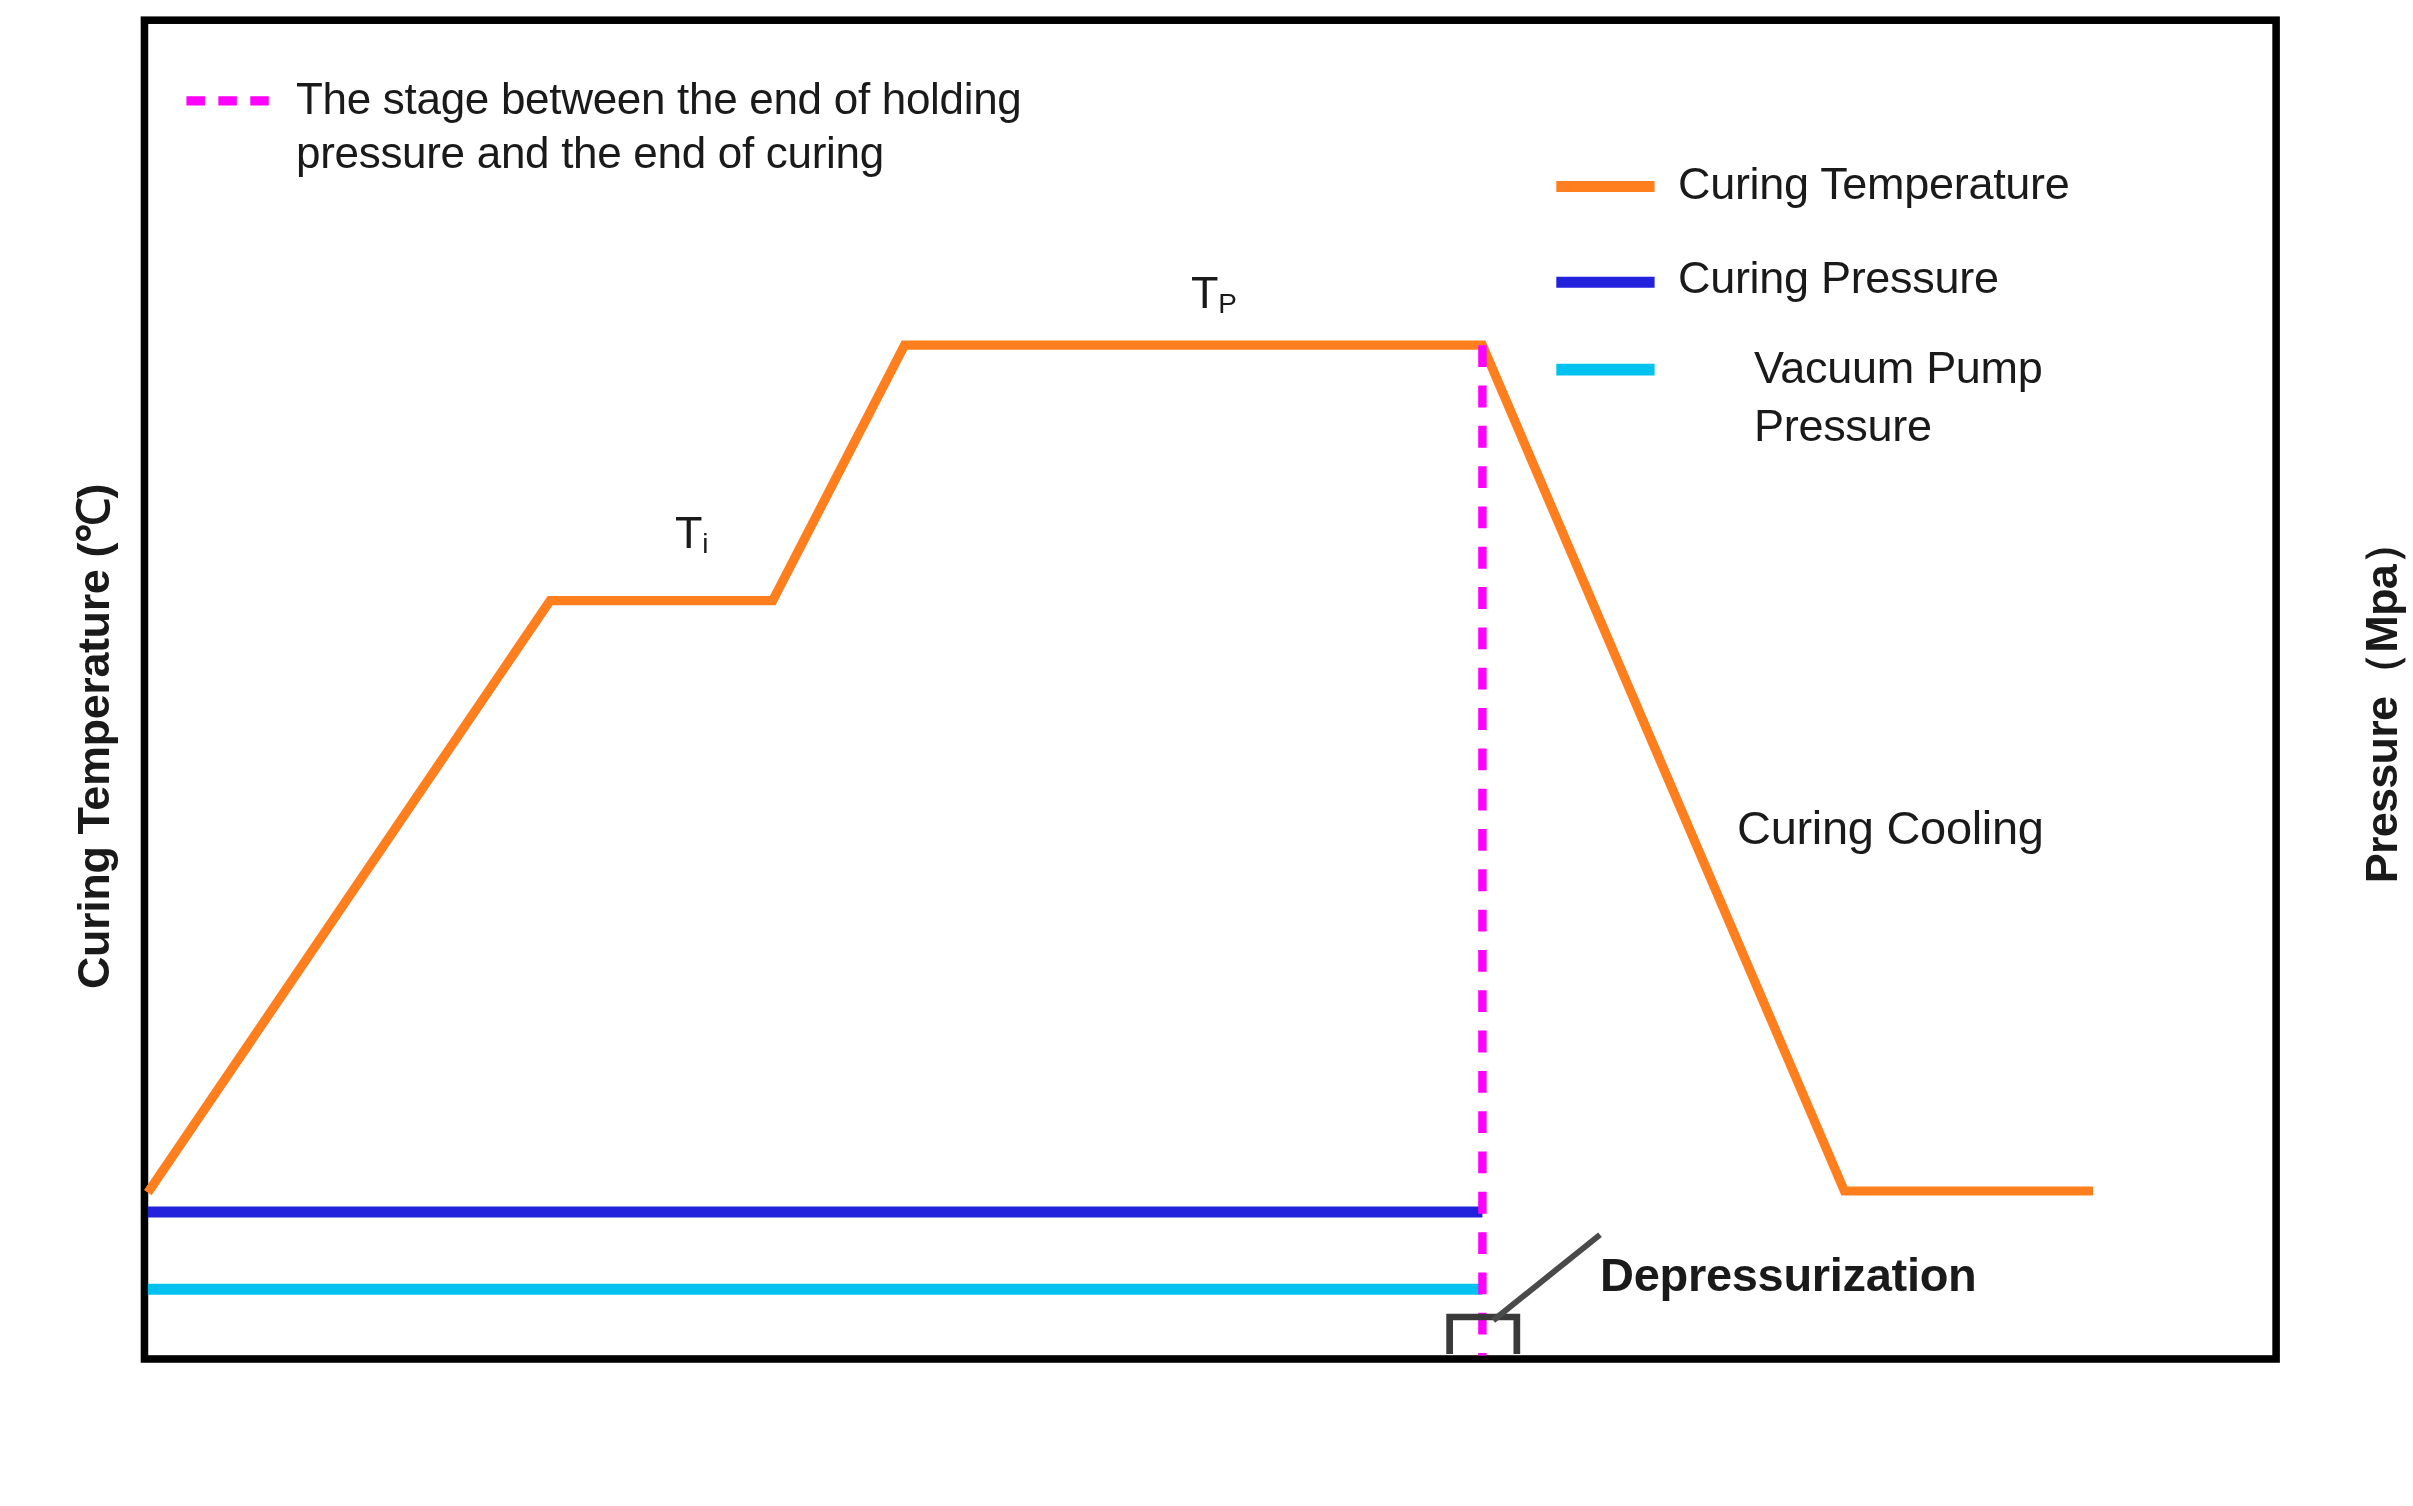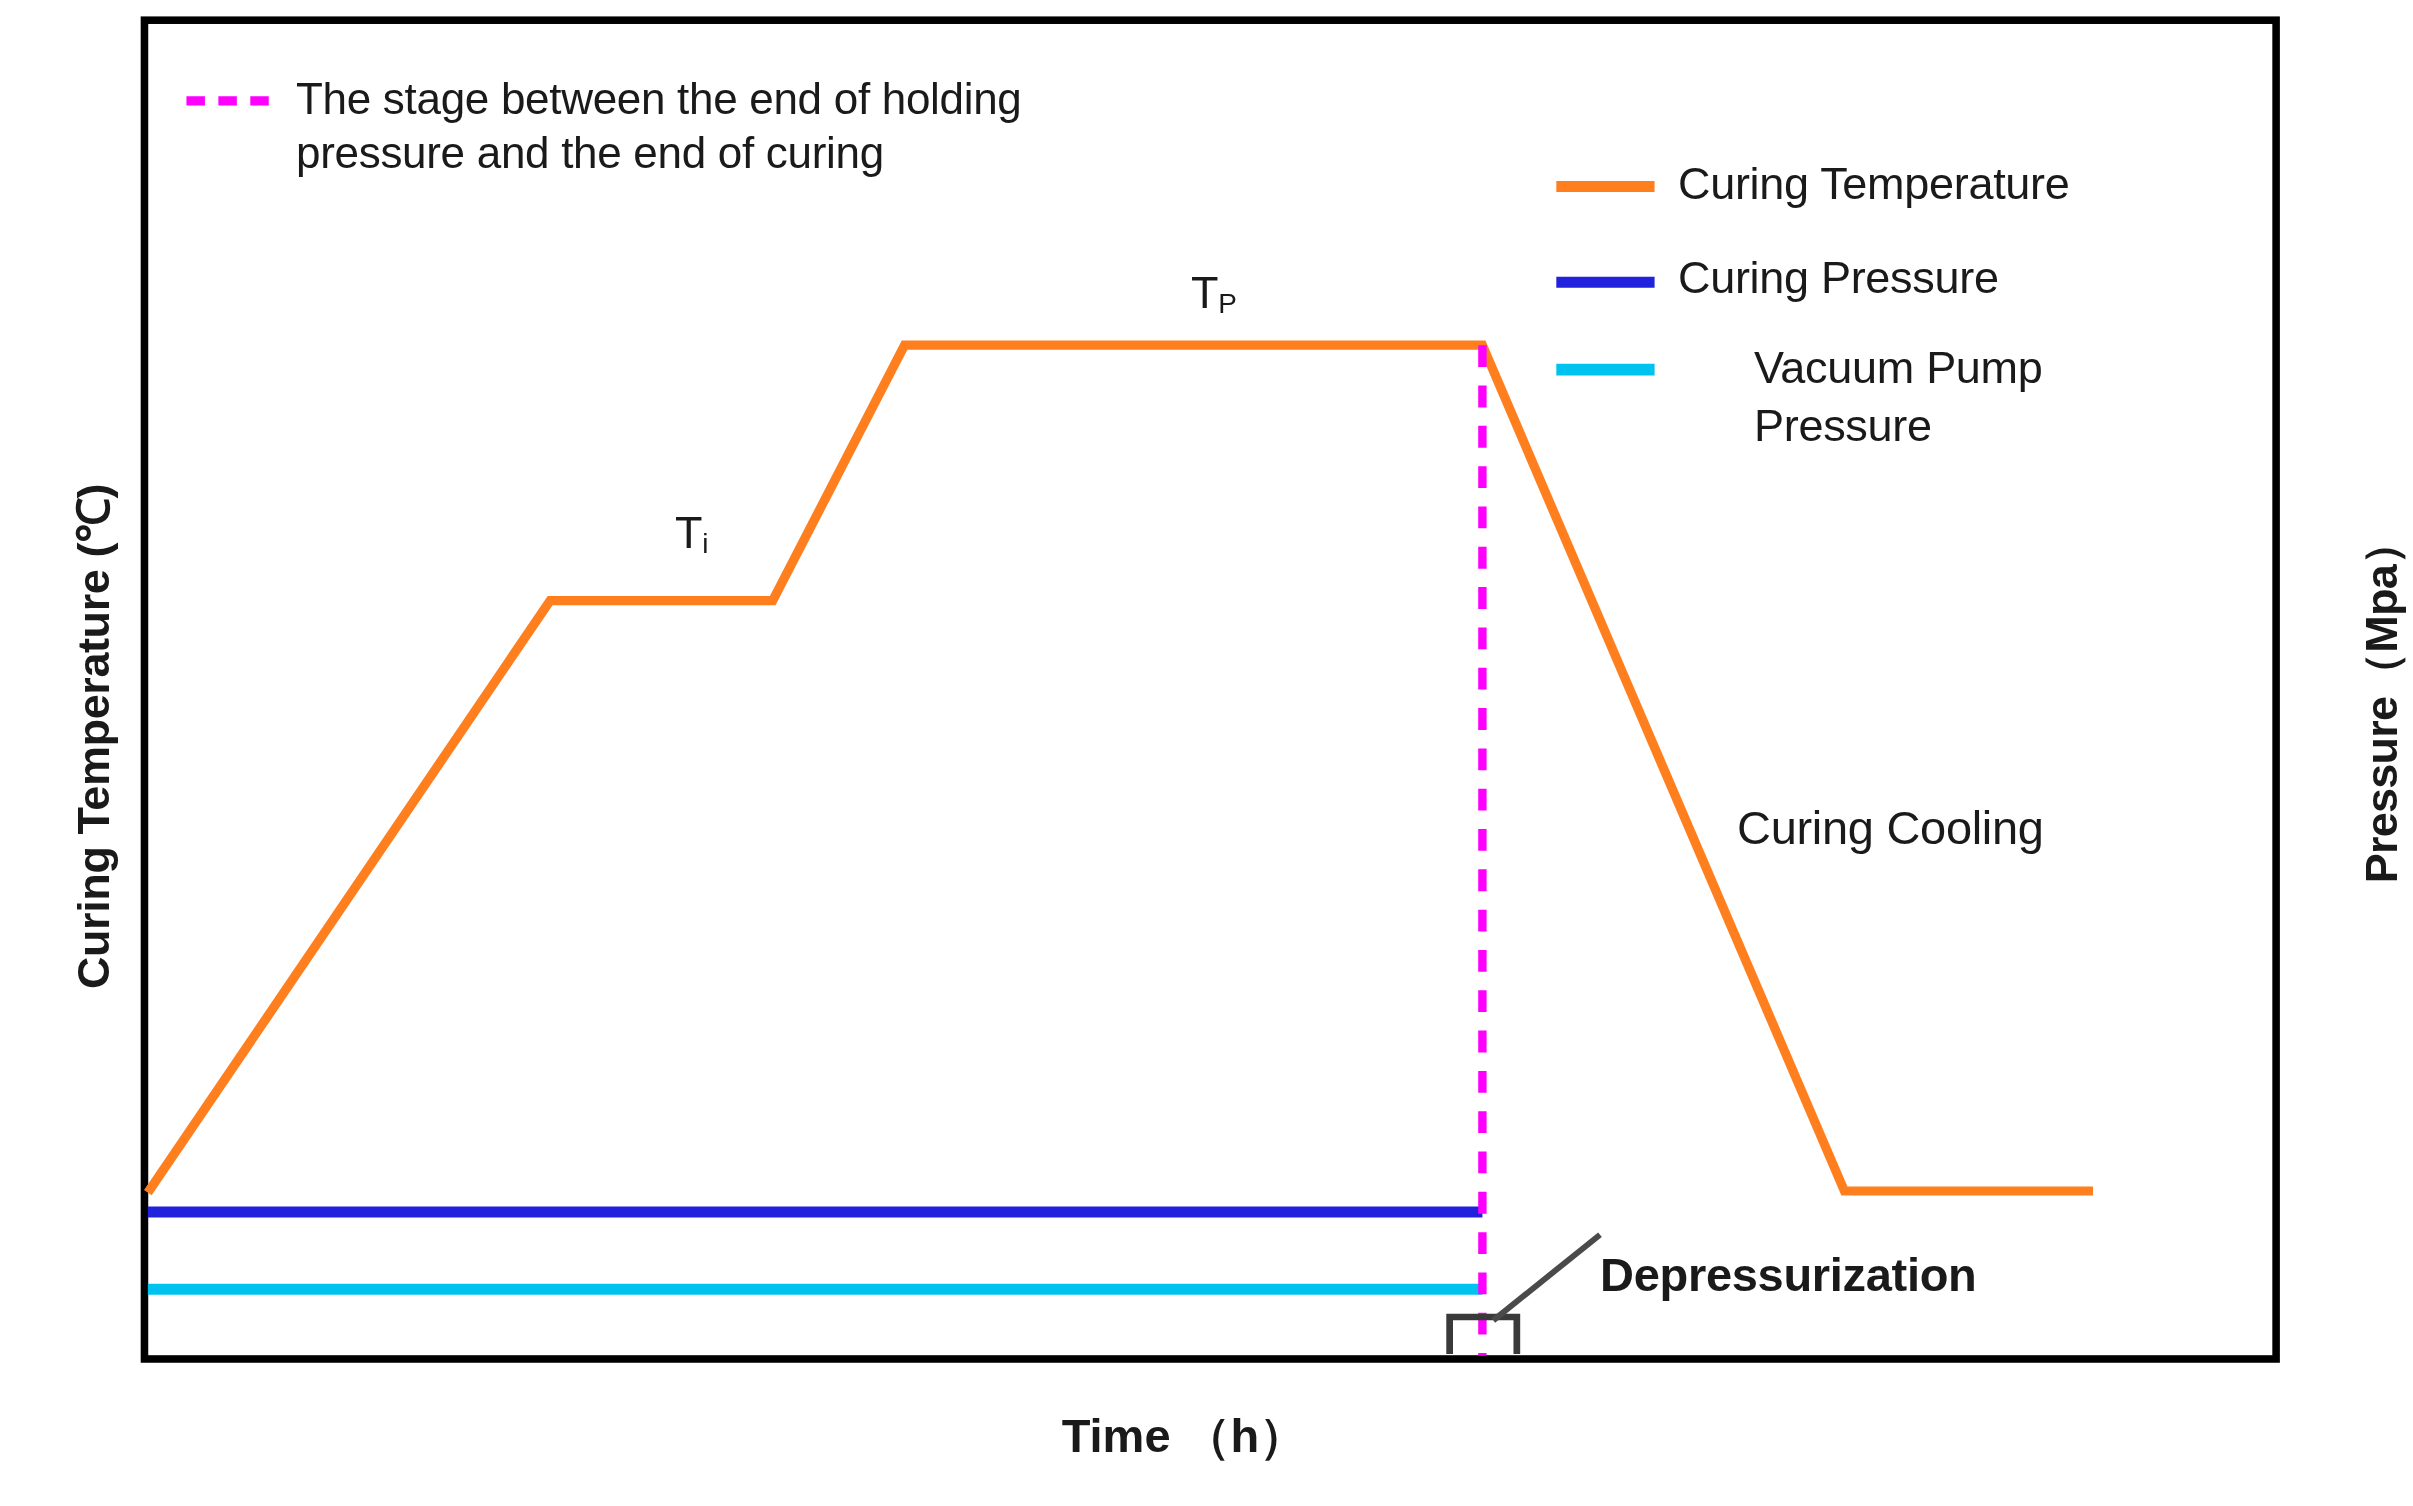--- a/index.html
+++ b/index.html
@@ -123,21 +123,20 @@
 
     <line x1="1853" y1="222" x2="1970" y2="222" stroke="#ff7f1f" stroke-width="13" stroke-linecap="butt"></line>
     <line x1="1853" y1="336" x2="1970" y2="336" stroke="#2222dd" stroke-width="13" stroke-linecap="butt"></line>
     <line x1="1853" y1="440" x2="1970" y2="440" stroke="#00c2ef" stroke-width="14" stroke-linecap="butt"></line>
   </svg>
 
   <div class="abs ytitle-left">Curing Temperature (℃)</div>
 
   <div class="abs ytitle-right">Pressure（Mpa）</div>
 
-  <div class="abs xtitle"><span>Time </span><span class="paren">（h）</span></div>
 
   <div class="abs note" style="left:296px; top:72px; width:1142px;">The stage between the end of holding
 pressure and the end of curing</div>
 
   <div class="abs legend-label" style="left:1678px; top:252px;">Curing Pressure</div>
 
   <div class="abs legend-label" style="left:1678px; top:158px;">Curing Temperature</div>
 
   <div class="abs legend-label wrap" style="left:1732px; top:339px;margin-left:22px;">Vacuum Pump
 Pressure</div>

